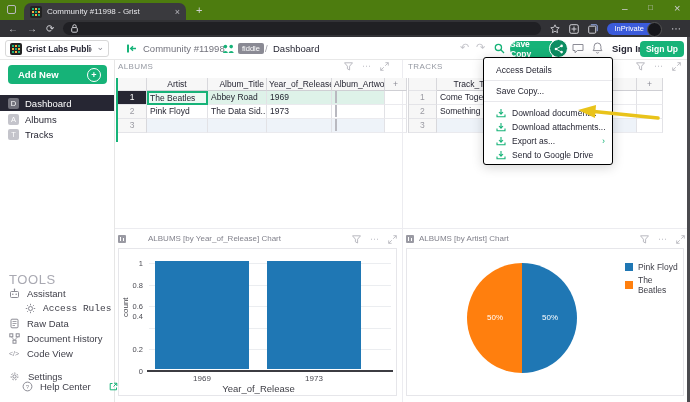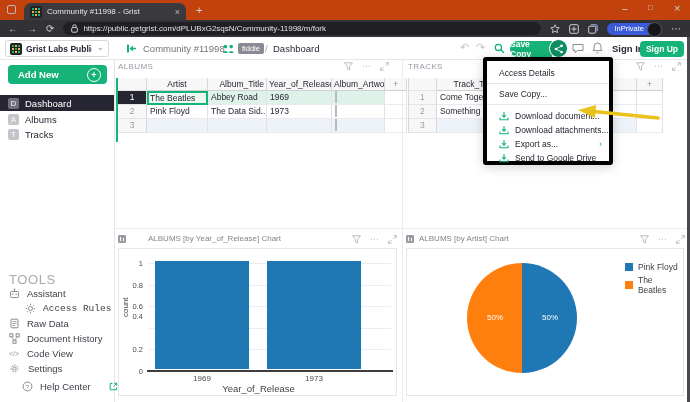--- a/index.html
+++ b/index.html
@@ -1,21 +1,21 @@
 <!DOCTYPE html>
 <html><head>
 <meta charset="utf-8">
 <style>
   html,body{margin:0;padding:0;background:#ddd;}
   #screen{position:relative;width:690px;height:402px;background:#fff;overflow:hidden;
           font-family:"Liberation Sans",sans-serif;color:#262633;}
   .abs{position:absolute;box-sizing:border-box;}
   .t{white-space:nowrap;overflow:hidden;}
   
-  #tabstrip{left:0;top:0;width:690px;height:20px;background:#c2410c;}
+  #tabstrip{left:0;top:0;width:690px;height:20px;background:#4d7c0f;}
   #tab{left:24px;top:3px;width:162px;height:17px;background:#3a3a3e;border-radius:7px 7px 0 0;
        display:flex;align-items:center;padding:0 6px;gap:5px;}
   #toolbar{left:0;top:20px;width:690px;height:17px;background:#323236;display:flex;align-items:center;padding:0 8px;gap:9px;}
   .chromeglyph{color:#cfcfd4;font-size:10px;line-height:1;}
   #urlpill{flex:0 0 462px;height:13px;background:#202024;border-radius:7px;display:flex;align-items:center;gap:5px;padding:0 8px;}
   #inprivate{height:12px;background:#3b5bdb;border-radius:7px;color:#fff;font-size:7.5px;
              display:flex;align-items:center;padding:0 14px 0 7px;position:relative;}
   #inprivate .av{position:absolute;right:-4px;top:-1px;width:13px;height:13px;border-radius:50%;background:#17171b;border:1px solid #555;}
   
   #appbar{left:0;top:37px;width:690px;height:23px;background:#fff;border-bottom:1px solid #e8e8e8;}
@@ -39,21 +39,21 @@
   .cell{border-right:1px solid #e2e2e6;border-bottom:1px solid #eaeaee;padding:1px 3px;box-sizing:border-box;
         white-space:nowrap;overflow:hidden;}
   .hcell{background:#f7f7f7;border-right:1px solid #d8d8dc;border-bottom:1px solid #cfcfd4;text-align:center;
          padding:1px 2px;box-sizing:border-box;color:#262633;white-space:nowrap;overflow:hidden;}
   .ncell{background:#f7f7f7;color:#9a9aa2;text-align:center;border-right:1px solid #d8d8dc;border-bottom:1px solid #e4e4e8;
          box-sizing:border-box;padding:1px 0;}
   .att{width:5px;height:5px;background:#d9d9de;border:1px solid #b9b9c0;margin:2px auto 0;}
   .wicons{display:flex;align-items:center;gap:9px;}
   .sectitle{font-size:8px;color:#9599a2;letter-spacing:.4px;}
   
-  #sharemenu{left:483px;top:57px;width:130px;height:108px;background:#fff;border:4px solid #000000;border-radius:3px;
+  #sharemenu{left:483px;top:57px;width:130px;height:108px;background:#fff;border:1px solid #000000;border-radius:3px;
              box-shadow:0 2px 12px rgba(0,0,0,.18);z-index:50;}
   .mitem{position:absolute;left:0;width:100%;height:14px;display:flex;align-items:center;gap:6px;
          padding-left:12px;font-size:8.5px;box-sizing:border-box;color:#262633;}
   .mdiv{position:absolute;left:0;width:100%;height:1px;background:#e8e8ec;}
   
   .chartbadge{width:8px;height:8px;background:#9a9aa3;border-radius:1px;position:relative;}
   .chartbadge:before{content:"";position:absolute;left:2px;bottom:2px;width:1px;height:4px;background:#fff;}
   .chartbadge:after{content:"";position:absolute;left:4.5px;bottom:2px;width:1px;height:2.5px;background:#fff;}
   .ctitle{font-size:8px;color:#82828c;}
   .plotbox{border:1px solid #e6e6ea;background:#fff;}
@@ -92,21 +92,20 @@
 
   <div class="abs" id="toolbar">
     <span class="chromeglyph">←</span>
     <span class="chromeglyph">→</span>
     <span class="chromeglyph">⟳</span>
     <div id="urlpill">
       <svg width="7" height="9" viewBox="0 0 7 9">
         <rect x="0.7" y="3.6" width="5.6" height="4.6" rx="1" fill="none" stroke="#cfcfd4" stroke-width="1"></rect>
         <path d="M1.8,3.6 V2.4 a1.7,1.7 0 0 1 3.4,0 V3.6" fill="none" stroke="#cfcfd4" stroke-width="1"></path>
       </svg>
-      <span class="t" style="font-size:8px;color:#e2e2e6;">https://public.getgrist.com/dPLUBxG2sqsN/Community-11998/m/fork</span>
     </div>
     <svg width="10" height="10" viewBox="0 0 10 10">
       <path d="M5,0.8 L6.2,3.4 L9.2,3.7 L7,5.7 L7.6,8.7 L5,7.2 L2.4,8.7 L3,5.7 L0.8,3.7 L3.8,3.4 Z" fill="none" stroke="#cfcfd4" stroke-width="0.9"></path>
     </svg>
     <svg width="10" height="10" viewBox="0 0 10 10">
       <rect x="0.7" y="0.7" width="8.6" height="8.6" rx="1.5" fill="none" stroke="#cfcfd4" stroke-width="1"></rect>
       <path d="M2.5,5 H7.5 M5,2.5 V7.5" stroke="#cfcfd4" stroke-width="1"></path>
     </svg>
     <svg width="10" height="10" viewBox="0 0 10 10">
       <rect x="0.7" y="2.2" width="7" height="7" rx="1" fill="none" stroke="#cfcfd4" stroke-width="1"></rect>
@@ -231,21 +230,21 @@
       <rect x="7.2" y="0.8" width="3" height="3" fill="none" stroke="#8b8b94" stroke-width="1"></rect>
       <rect x="4" y="7.2" width="3" height="3" fill="none" stroke="#8b8b94" stroke-width="1"></rect>
       <path d="M2.3,3.8 L5.5,7.2 M8.7,3.8 L5.5,7.2" stroke="#8b8b94" stroke-width="0.8"></path>
     </svg>
     <span>Document History</span>
   </div>
   <div class="abs toolitem" style="left:0;top:346px;width:114px;height:14px;">
     <span style="font-size:7px;color:#8b8b94;width:11px;">&lt;/&gt;</span>
     <span>Code View</span>
   </div>
-  <div class="abs toolitem" style="left:0;top:361px;width:114px;height:14px;gap:8px;">
+  <div class="abs toolitem" style="left:0;top:369px;width:114px;height:14px;gap:8px;">
     <svg width="11" height="11" viewBox="0 0 11 11">
       <circle cx="5.5" cy="5.5" r="1.6" fill="none" stroke="#8b8b94" stroke-width="1"></circle>
       <circle cx="5.5" cy="5.5" r="3.4" fill="none" stroke="#8b8b94" stroke-width="1" stroke-dasharray="1.6 1.4"></circle>
     </svg>
     <span>Settings</span>
   </div>
   <div class="abs toolitem" style="left:0;top:379px;width:114px;height:14px;margin-left:13px;">
     <svg width="11" height="11" viewBox="0 0 11 11">
       <circle cx="5.5" cy="5.5" r="4.4" fill="none" stroke="#8b8b94" stroke-width="1"></circle>
       <text x="5.5" y="7.6" font-size="6" text-anchor="middle" fill="#8b8b94" font-family="Liberation Sans, sans-serif">?</text>

